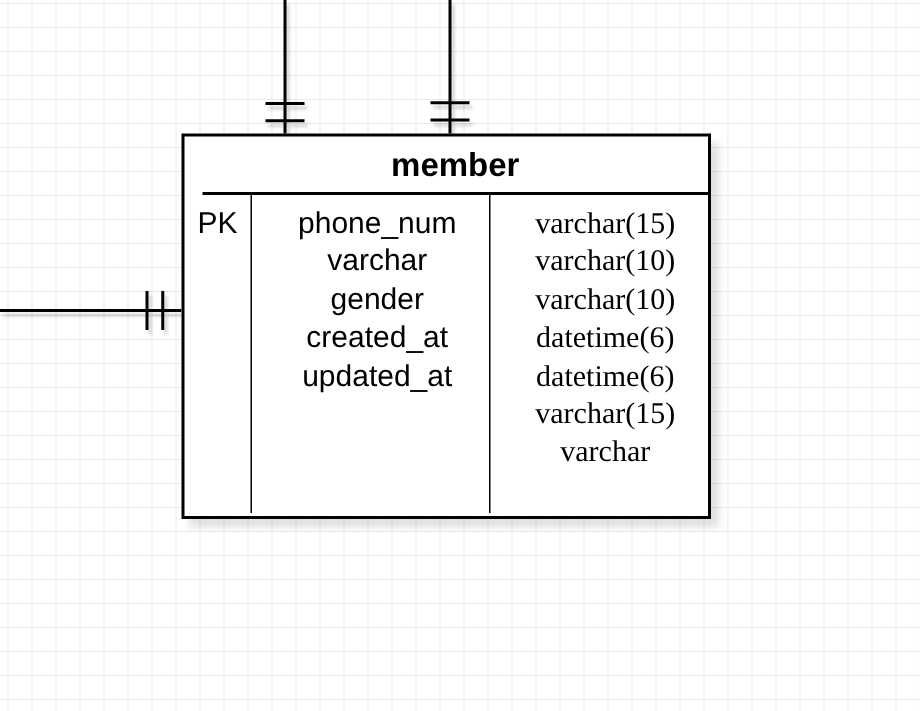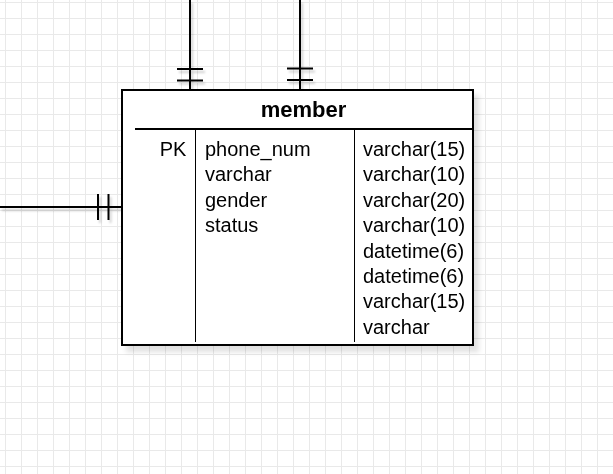--- a/index.html
+++ b/index.html
@@ -53,40 +53,41 @@
     margin-left:12px;
   }
   .entity-body{
     display:flex;
     height:212px;
     font-size:20px;
   }
   .col{
     padding-top:7px;
     overflow:hidden;
+    text-align:center;
   }
   .col .cell{
     height:25.4px;
     line-height:25.4px;
     white-space:nowrap;
   }
   .col-pk{
     width:45px;
     border-right:1.5px solid var(--stroke);
     text-align:center;
-    margin-left:28px;
   }
   .col-name{
     width:159px;
     border-right:1.5px solid var(--stroke);
     padding-left:9px;
   }
   .col-type{
     flex:1;
     padding-left:8px;
+    font-family:Liberation Serif, serif;
   }
 </style>
 </head>
 <body>
 
 <div class="canvas">
 
   <svg class="connectors" viewBox="0 0 613 474" xmlns="http://www.w3.org/2000/svg">
     <g>
       <line x1="190" y1="0" x2="190" y2="91"></line>
@@ -110,27 +111,27 @@
     <div class="entity-body">
 
       <div class="col col-pk">
         <div class="cell">PK</div>
       </div>
 
       <div class="col col-name">
         <div class="cell">phone_num</div>
         <div class="cell">varchar</div>
         <div class="cell">gender</div>
-        <div class="cell">status</div>
+        <div class="cell">created_at</div>
+        <div class="cell">updated_at</div>
       </div>
 
       <div class="col col-type">
         <div class="cell">varchar(15)</div>
         <div class="cell">varchar(10)</div>
-        <div class="cell">varchar(20)</div>
         <div class="cell">varchar(10)</div>
         <div class="cell">datetime(6)</div>
         <div class="cell">datetime(6)</div>
         <div class="cell">varchar(15)</div>
         <div class="cell">varchar</div>
       </div>
 
     </div>
   </div>
 

